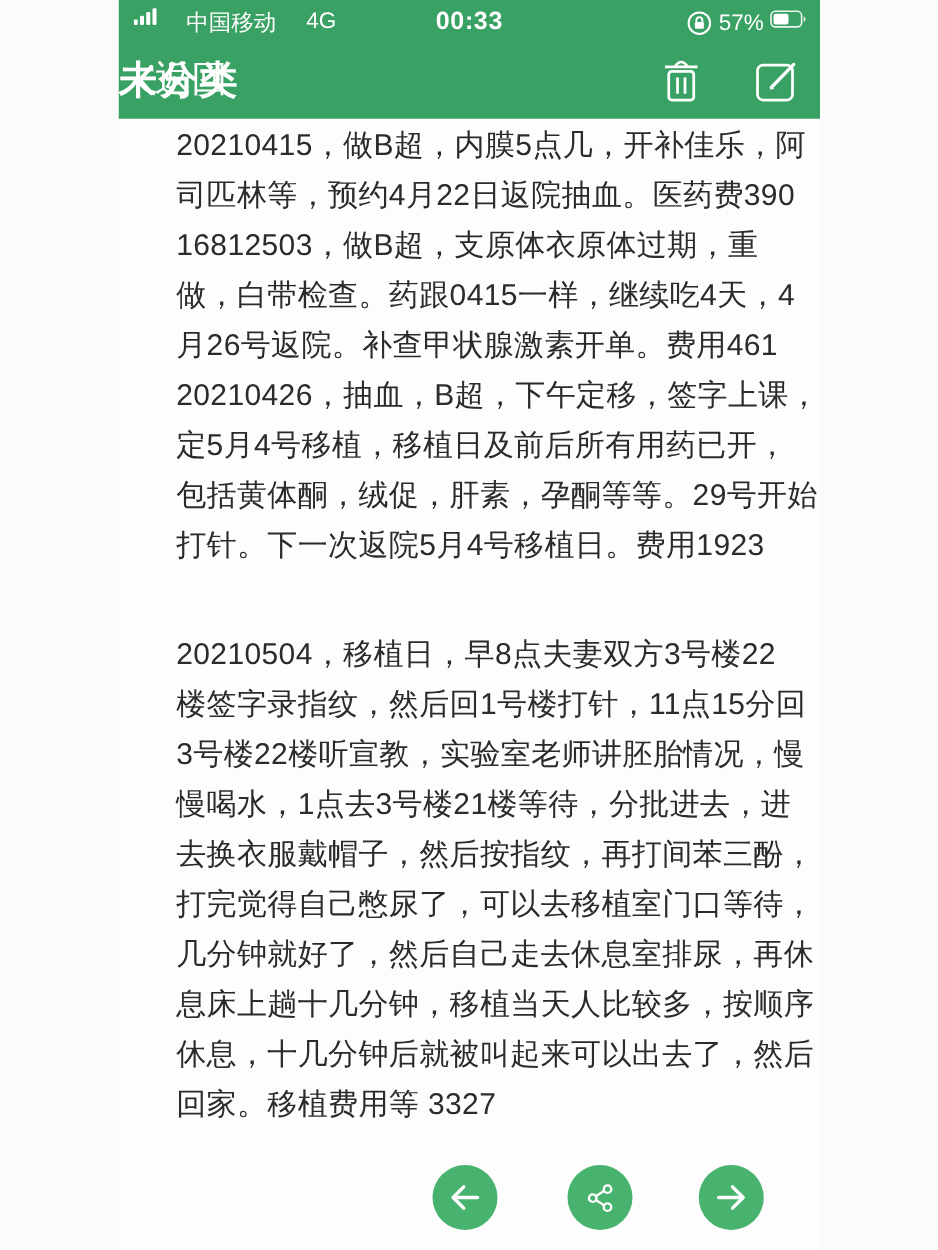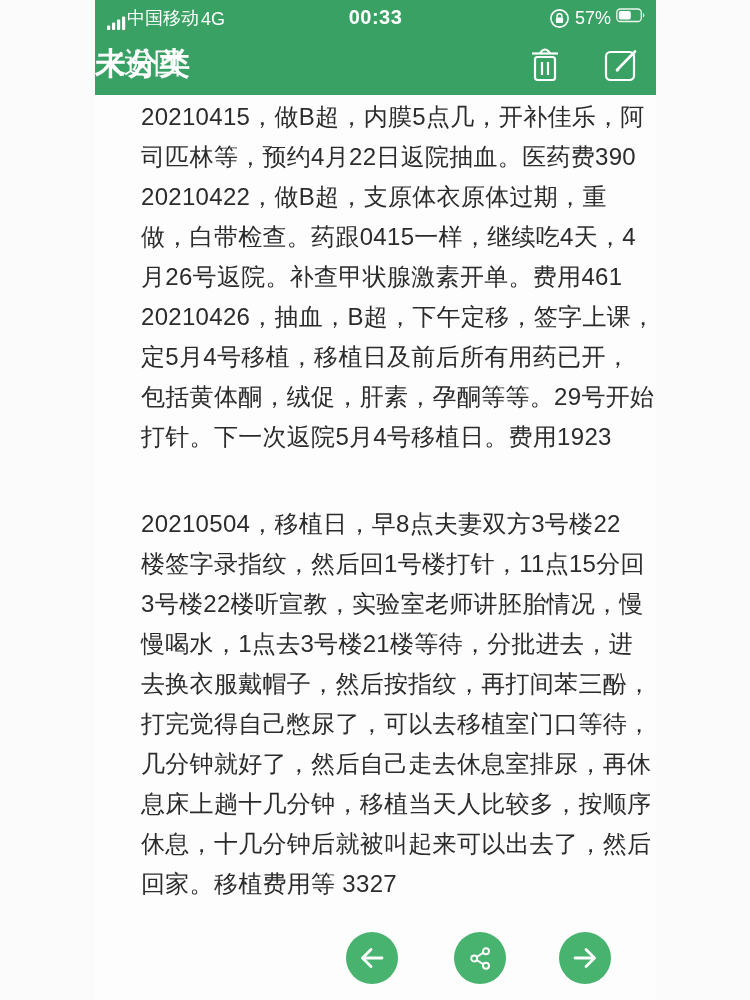--- a/index.html
+++ b/index.html
@@ -22,21 +22,21 @@
   
   .header{
     position:absolute;left:0;top:0;width:561px;height:95px;
     background:var(--header-green);color:#fff;
   }
   .status-bar{
     position:absolute;left:0;top:0;width:100%;height:32px;
     display:flex;align-items:center;padding:4px 10px 0 12px;
     font-size:18px;
   }
-  .status-left{display:flex;align-items:flex-end;gap:0;}
+  .status-left{display:flex;align-items:flex-start;gap:22px;}
   .status-time{
     position:absolute;left:0;right:0;top:6px;text-align:center;
     font-size:20px;font-weight:600;letter-spacing:.5px;
   }
   .status-right{margin-left:auto;display:flex;gap:5px;}
   .carrier{font-size:18px;}
   .network{font-size:18px;margin-left:2px;}
   .battery-pct{font-size:18px;}
   .nav-bar{
     position:absolute;left:0;top:32px;width:100%;height:63px;
@@ -143,21 +143,21 @@
             </svg>
           </span>
         </button>
       </div>
     </div>
   </header>
 
   <main class="note-body">
       <div class="note-line">20210415，做B超，内膜5点几，开补佳乐，阿</div>
       <div class="note-line">司匹林等，预约4月22日返院抽血。医药费390</div>
-      <div class="note-line">20210422，做B超，支原体衣原体过期，重</div>
+      <div class="note-line">16812503，做B超，支原体衣原体过期，重</div>
       <div class="note-line">做，白带检查。药跟0415一样，继续吃4天，4</div>
       <div class="note-line">月26号返院。补查甲状腺激素开单。费用461</div>
       <div class="note-line">20210426，抽血，B超，下午定移，签字上课，</div>
       <div class="note-line">定5月4号移植，移植日及前后所有用药已开，</div>
       <div class="note-line">包括黄体酮，绒促，肝素，孕酮等等。29号开始</div>
       <div class="note-line">打针。下一次返院5月4号移植日。费用1923</div>
       <div class="para-gap"></div>
       <div class="note-line">20210504，移植日，早8点夫妻双方3号楼22</div>
       <div class="note-line">楼签字录指纹，然后回1号楼打针，11点15分回</div>
       <div class="note-line">3号楼22楼听宣教，实验室老师讲胚胎情况，慢</div>

